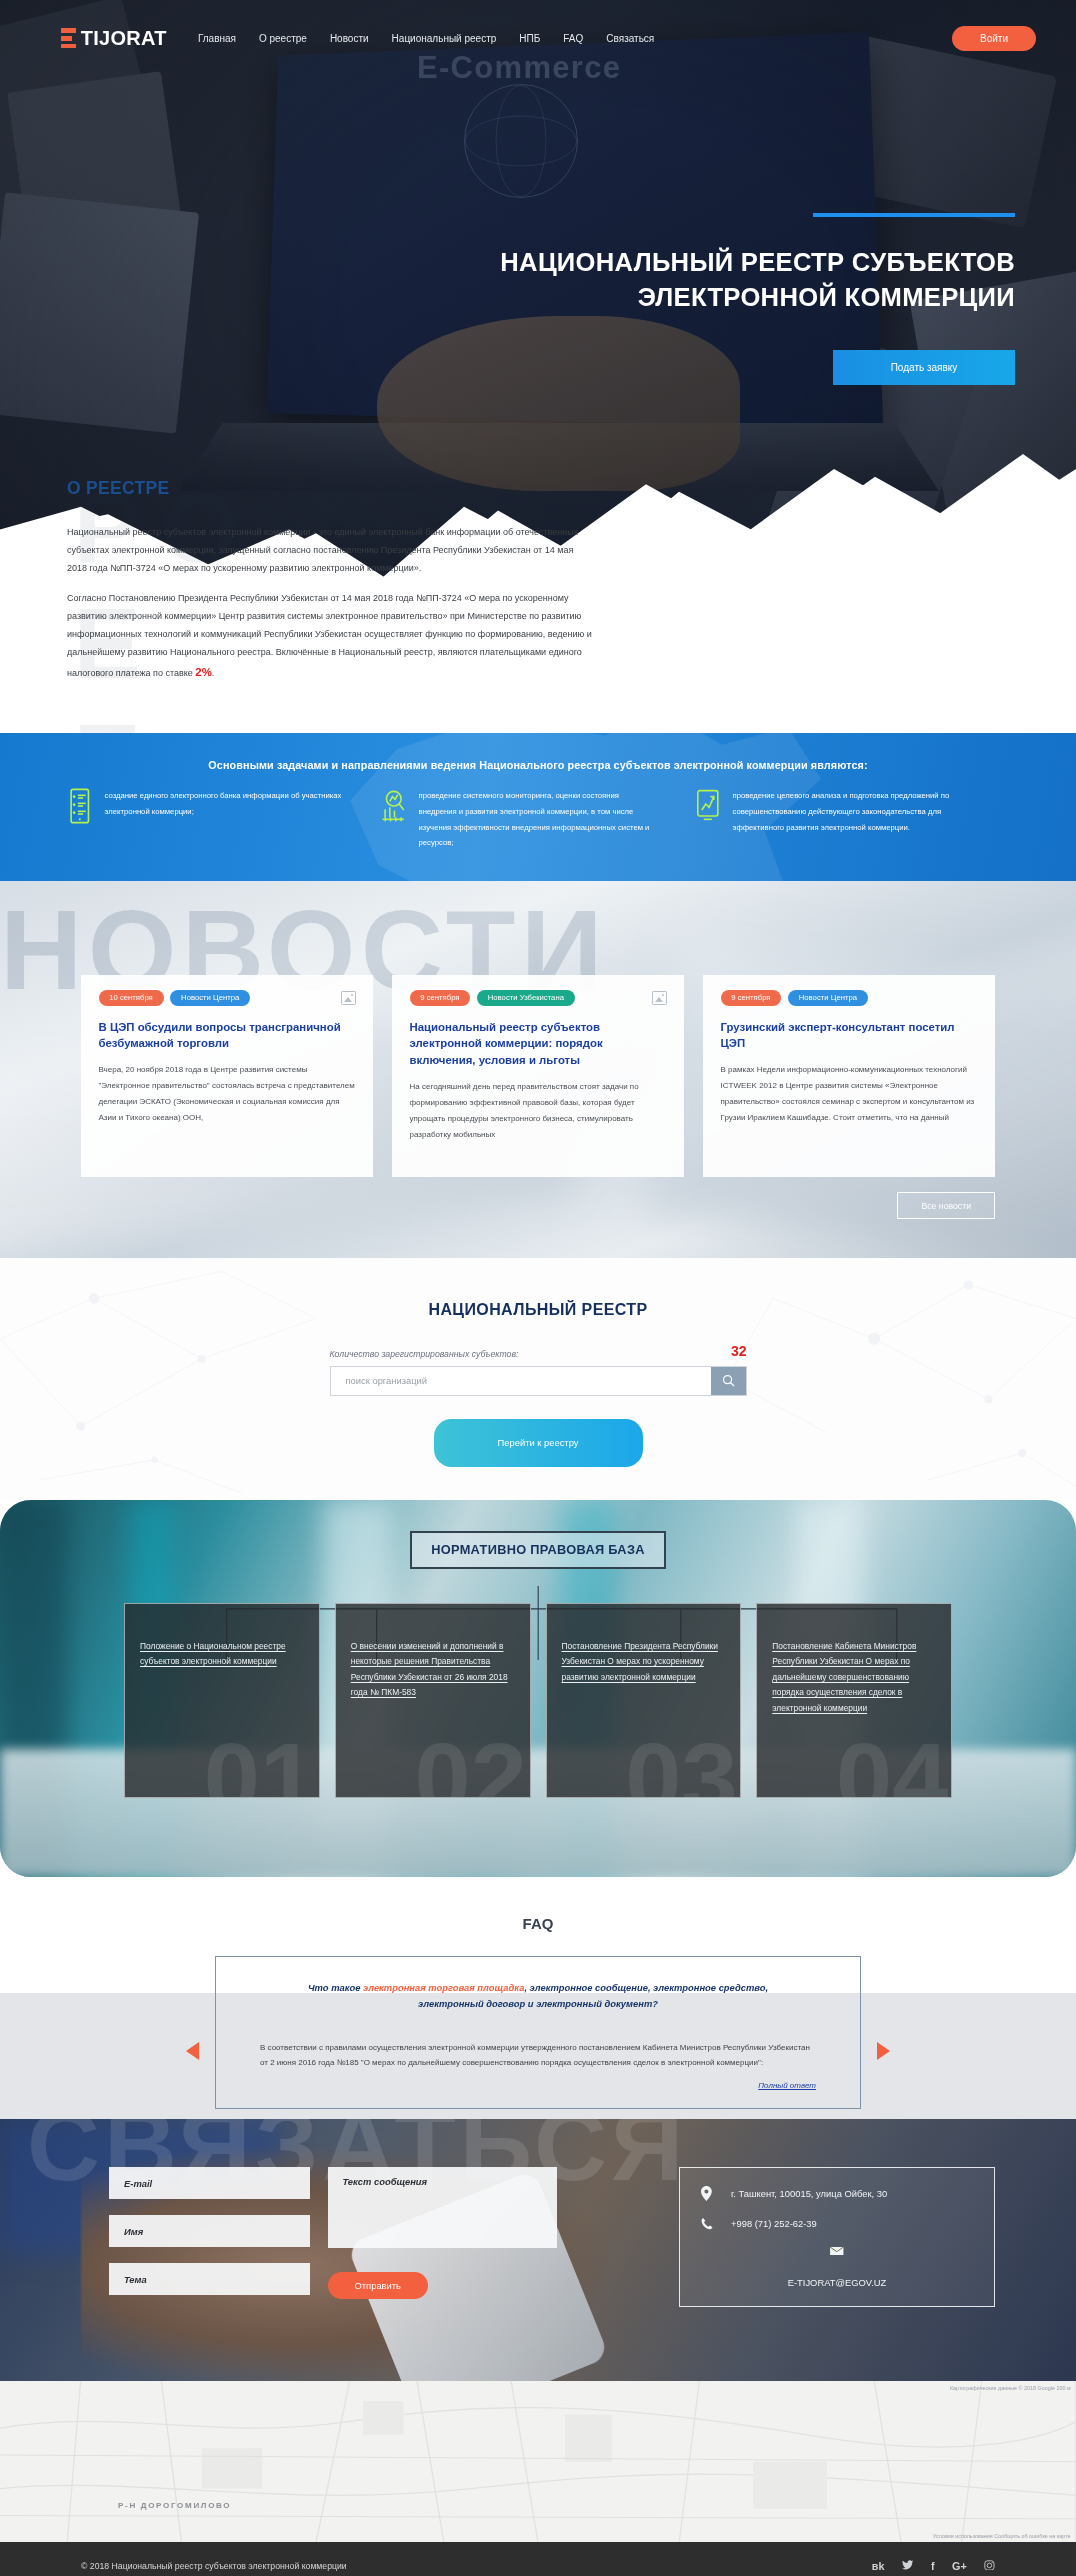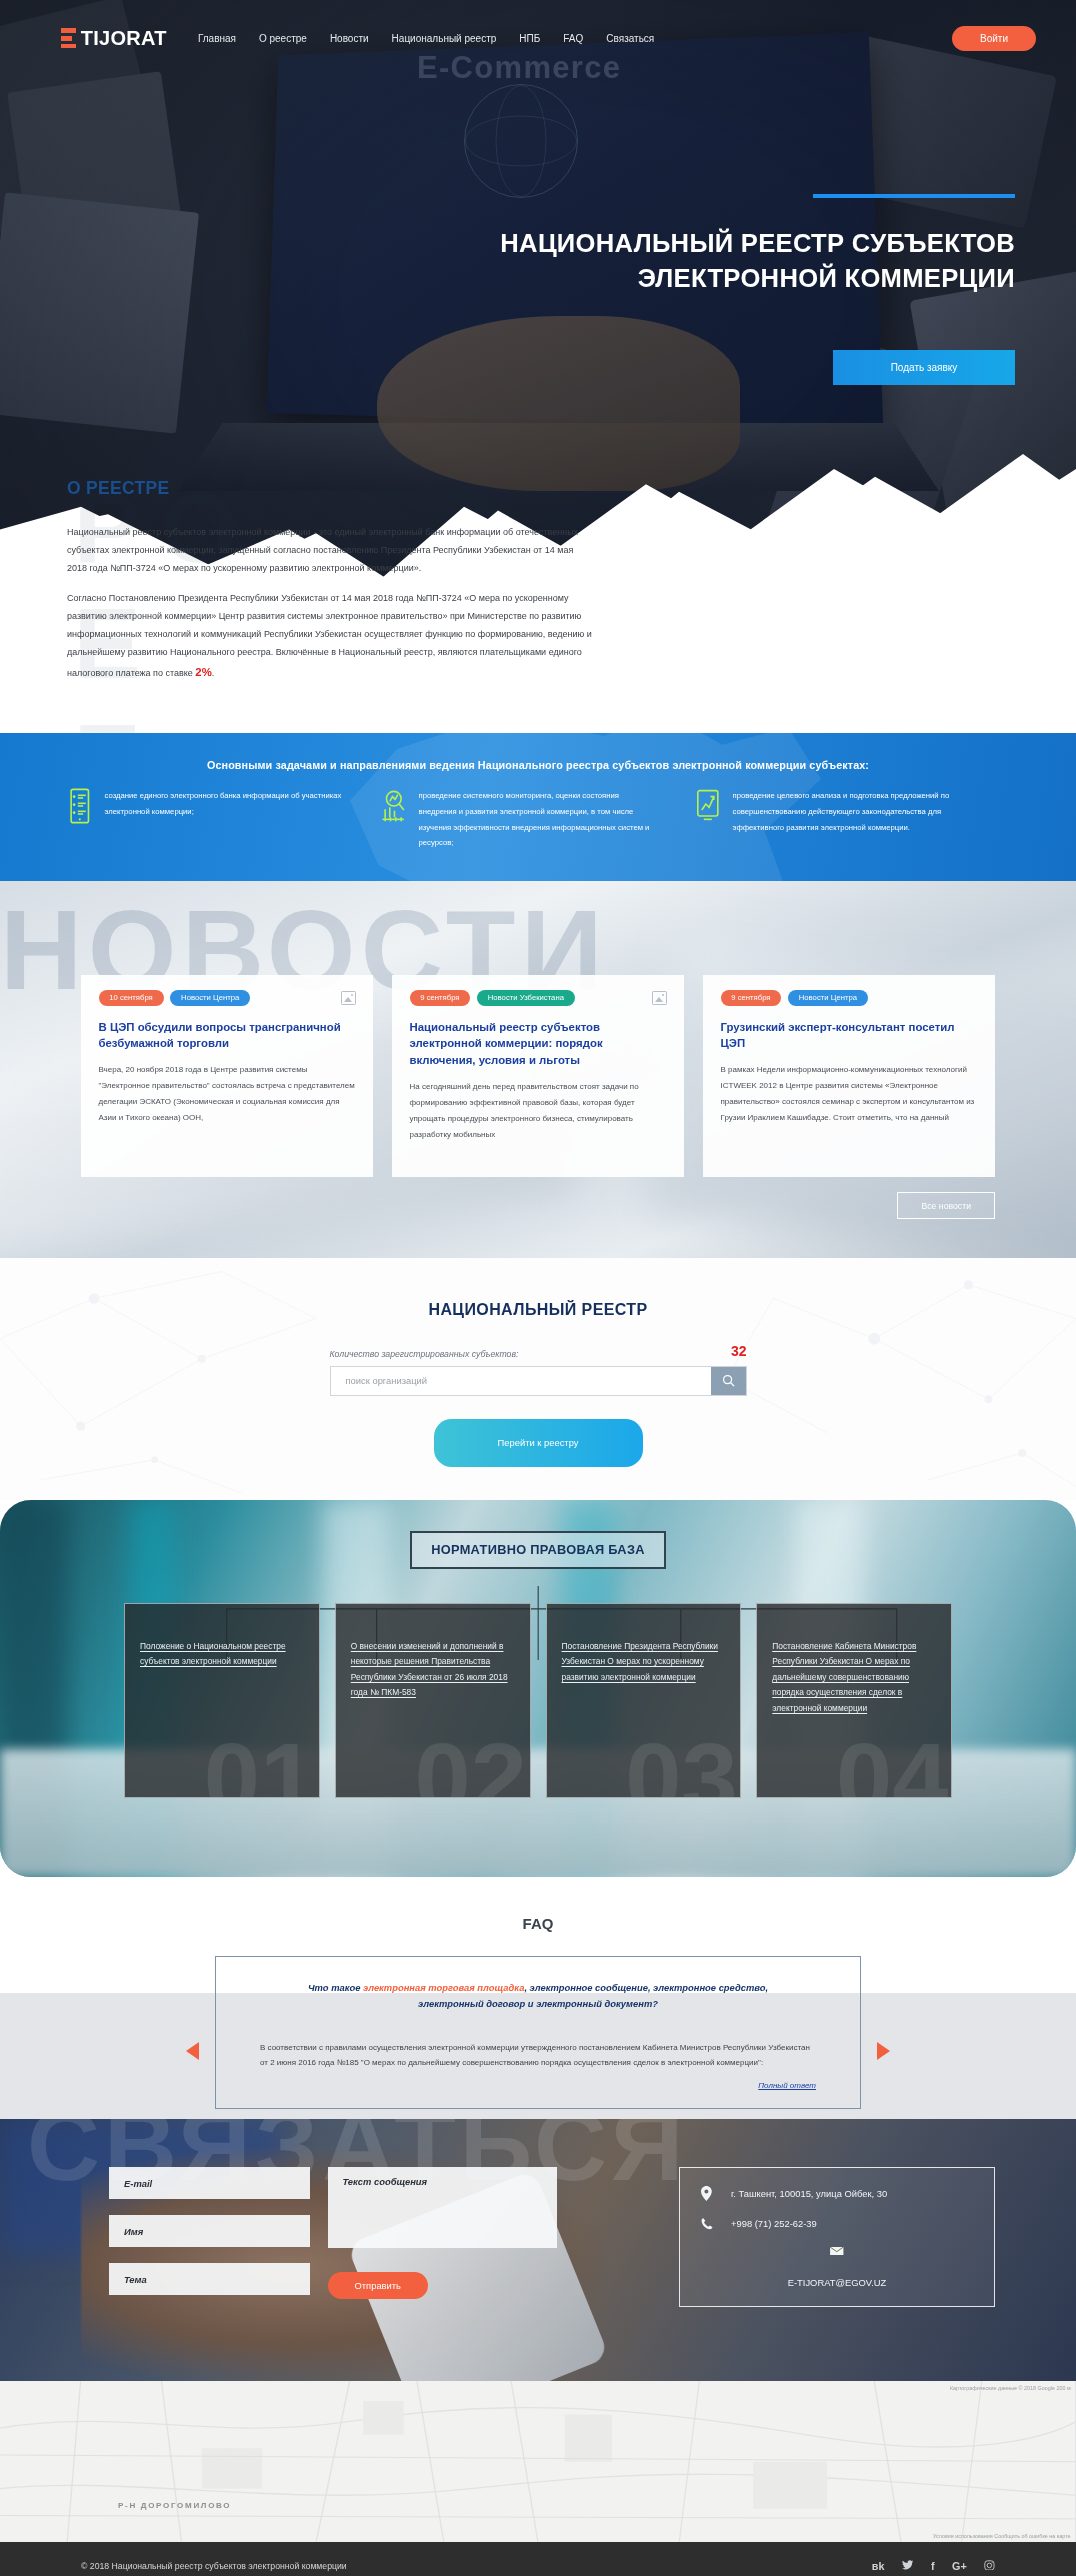--- a/index.html
+++ b/index.html
@@ -94,21 +94,21 @@
   }
   .login-btn {
     margin-left: auto;
     background: #f2603f; color:#fff; border: none;
     padding: 7.4px 28px; border-radius: 15px;
     font-size: 10px; cursor: pointer;
     font-family: inherit;
   }
 
   
-  .hero-copy { position:absolute; z-index: 15; right: 61px; top: 194px; text-align: right; width: 605px; }
+  .hero-copy { position:absolute; z-index: 15; right: 61px; top: 213px; text-align: right; width: 605px; }
   .hero-rule { width: 202px; height: 4px; background:#1d8ff0; margin-left:auto; margin-bottom: 28px; }
   .hero-title {
     color:#fff; font-size: 25.6px; font-weight: 800; line-height: 1.38;
     letter-spacing: 0.3px; text-transform: uppercase;
   }
   .hero-cta {
     position:absolute; z-index:15; right: 61px; top: 350px;
     width: 182px; height: 35px;
     background: linear-gradient(90deg,#1a8fe3,#17a7e8);
     color:#fff; border:none; font-size: 10px; cursor:pointer;
@@ -424,21 +424,21 @@
       <h2>О РЕЕСТРЕ</h2>
       <p>Национальный реестр субъектов электронной коммерции - это единый электронный банк информации об отечественных субъектах электронной коммерции, запущенный согласно постановлению Президента Республики Узбекистан от 14 мая 2018 года №ПП-3724 «О мерах по ускоренному развитию электронной коммерции».</p>
       <p>
         <span>Согласно Постановлению Президента Республики Узбекистан от 14 мая 2018 года №ПП-3724 «О мера по ускоренному развитию электронной коммерции» Центр развития системы электронное правительство» при Министерстве по развитию информационных технологий и коммуникаций Республики Узбекистан осуществляет функцию по формированию, ведению и дальнейшему развитию Национального реестра. Включённые в Национальный реестр, являются плательщиками единого налогового платежа по ставке </span><span class="pct">2%</span><span>.</span>
       </p>
     </div>
   </section>
 
   <section class="tasks">
     <div class="tasks-map"></div>
-    <div class="tasks-head">Основными задачами и направлениями ведения Национального реестра субъектов электронной коммерции субъектах:</div>
+    <div class="tasks-head">Основными задачами и направлениями ведения Национального реестра субъектов электронной коммерции являются:</div>
     <div class="tasks-row">
 
       <div class="task">
         <div class="task-ico">
           <svg viewBox="0 0 38 54" width="25.6" height="36" fill="none" stroke="currentColor" stroke-width="2.4">
             <rect x="6" y="2" width="26" height="50" rx="3"></rect>
             <circle cx="10.5" cy="13" r="2" fill="currentColor" stroke="none"></circle>
             <line x1="16" y1="11" x2="28" y2="11"></line>
               <line x1="16" y1="15" x2="24" y2="15"></line>
             <circle cx="10.5" cy="25" r="2" fill="currentColor" stroke="none"></circle>

